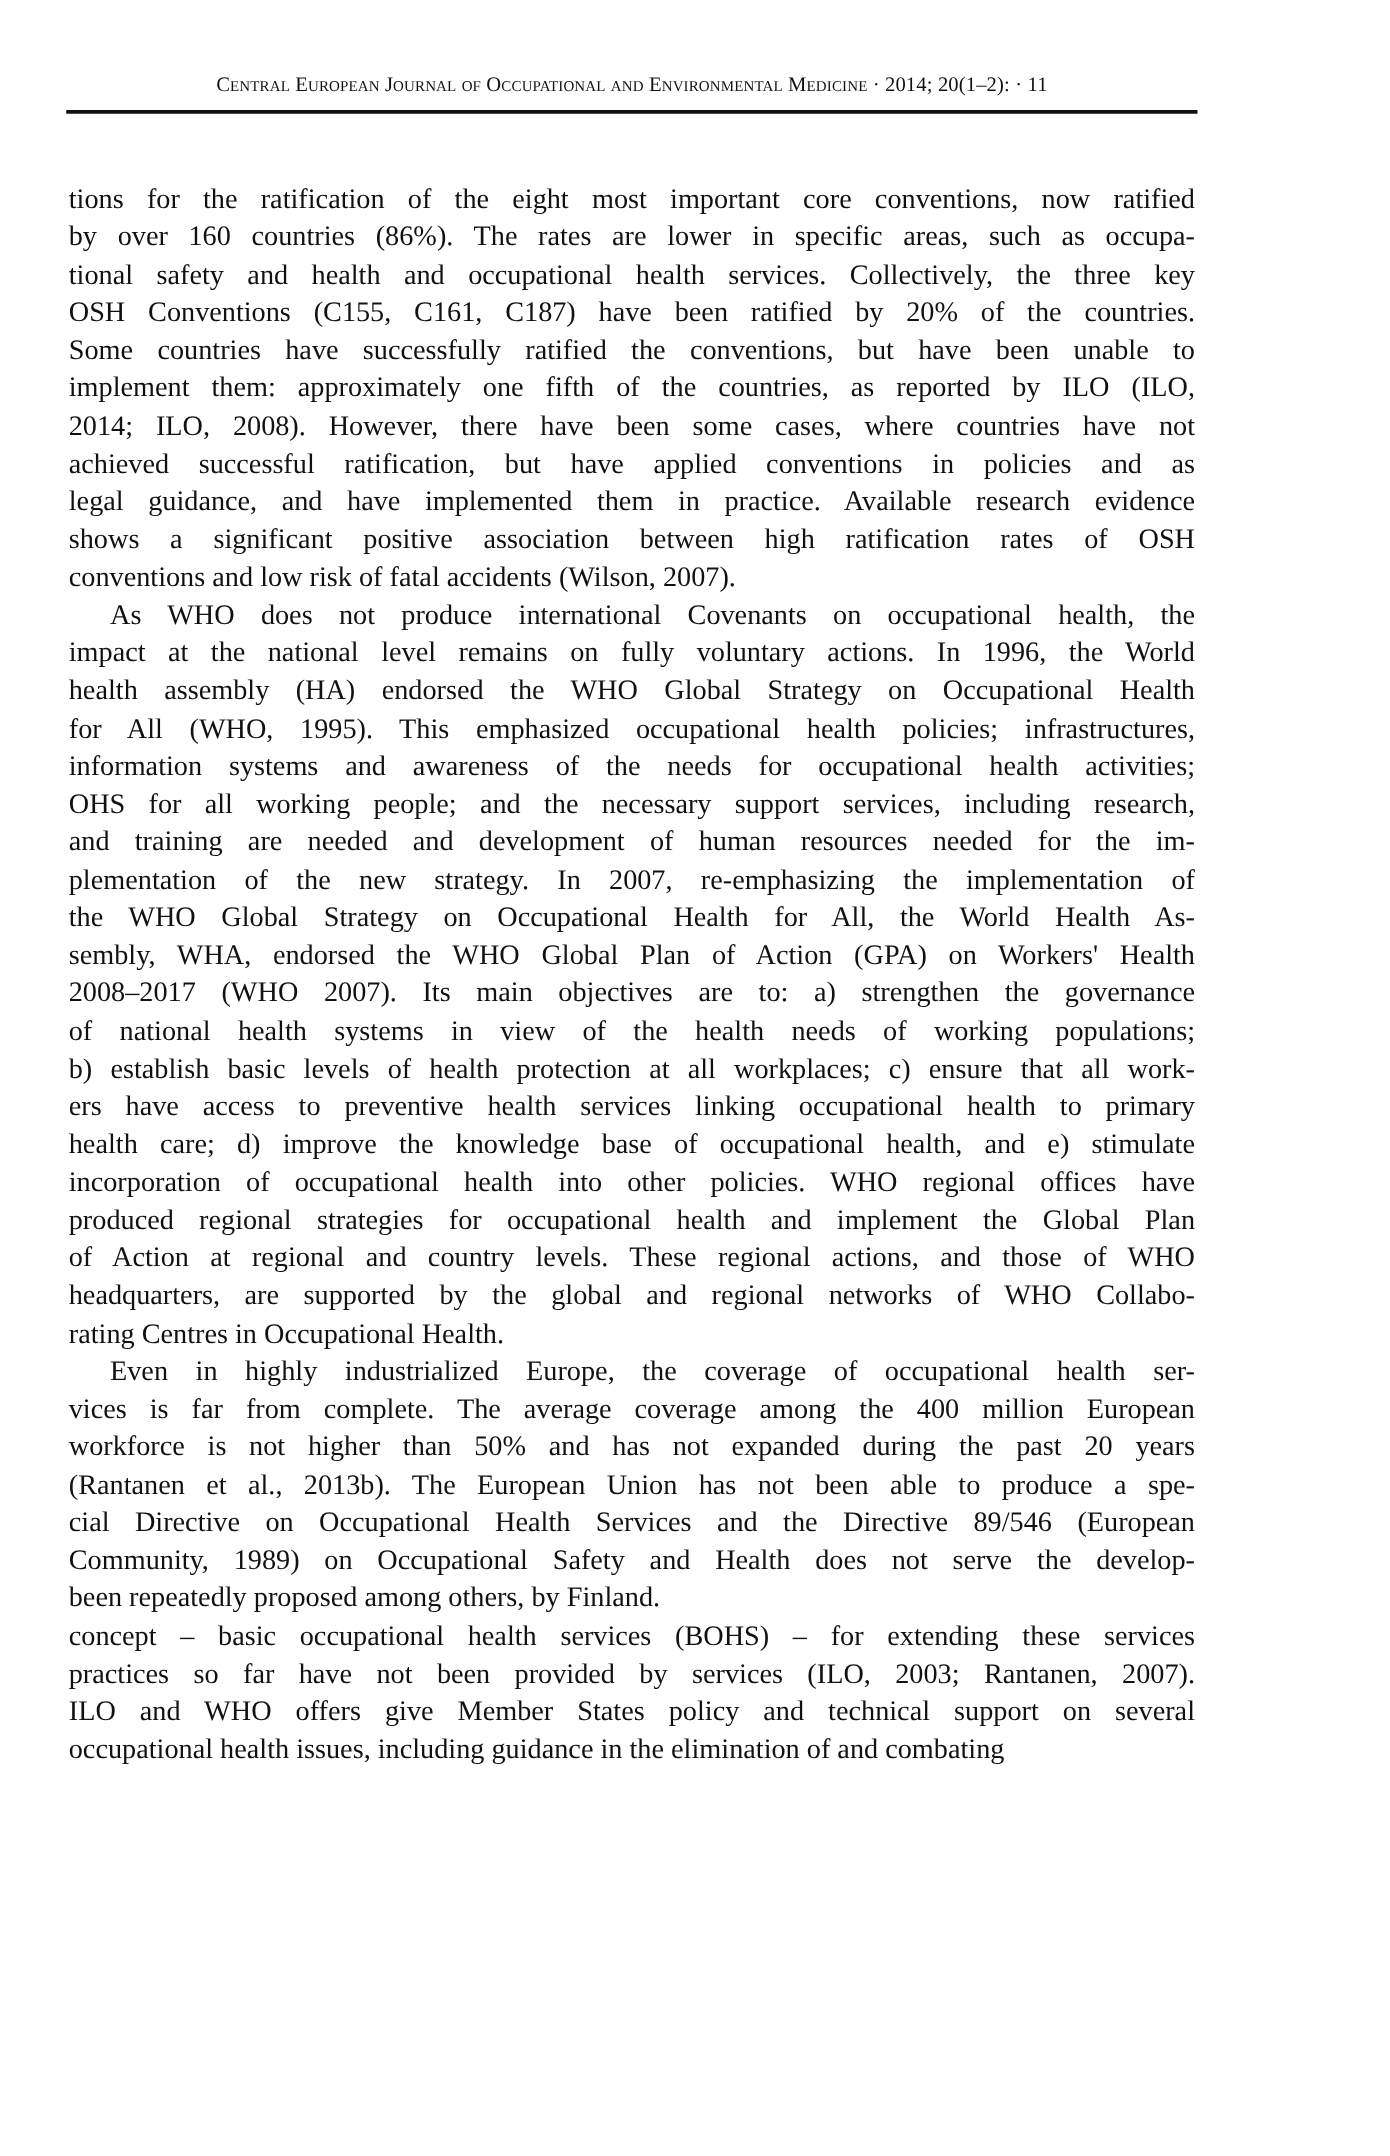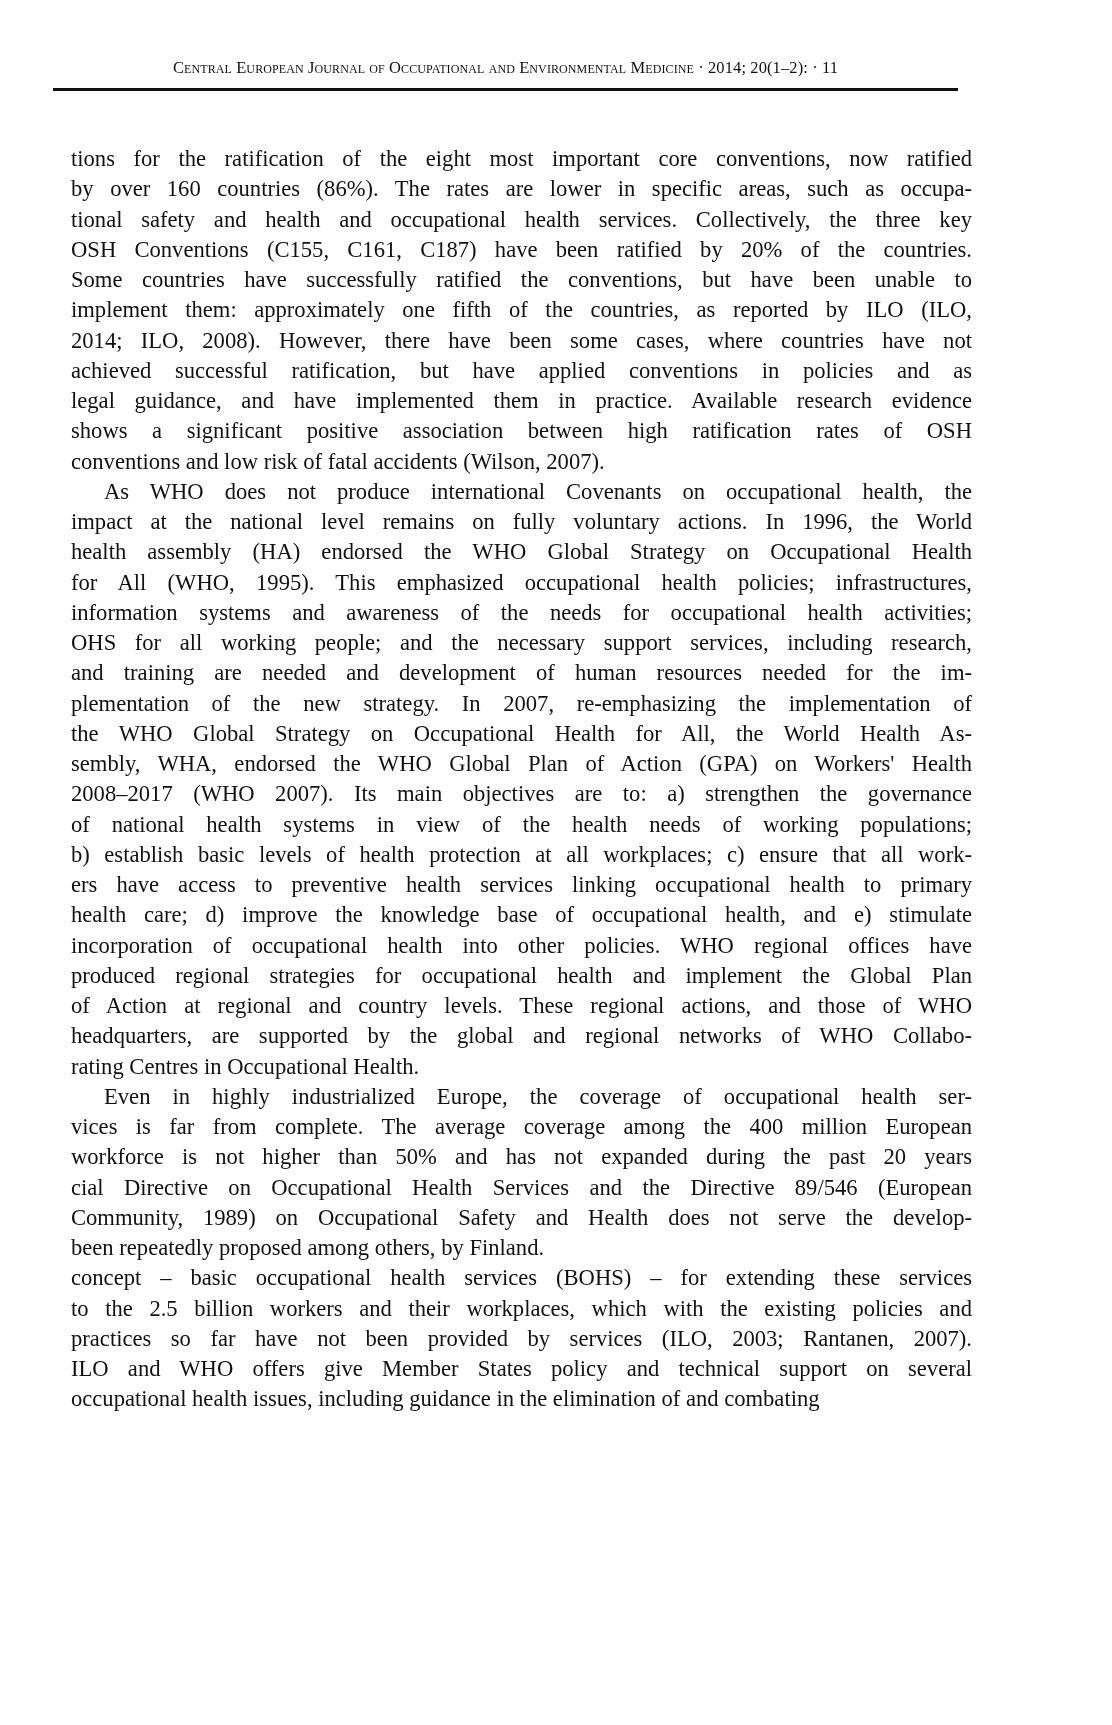--- a/index.html
+++ b/index.html
@@ -8,21 +8,21 @@
   .running-head {
     position:absolute; left:55px; top:58px; width:901px;
     font-family:"Liberation Serif", "DejaVu Serif", serif;
     font-size:16.5px; text-align:center; white-space:nowrap; letter-spacing:0.1px;
   }
   .running-head .sc { font-variant:small-caps; }
   .head-rule {
     position:absolute; left:53px; top:88px; width:905px; height:3px; background:#111;
   }
   .body-text {
-    position:absolute; left:71px; top:144px; width:901px;
+    position:absolute; left:55px; top:144px; width:901px;
     font-family:"Liberation Serif", "DejaVu Serif", serif;
     font-size:22.6px; line-height:30.25px;
   }
   .line {
     display:block; height:30.25px; white-space:nowrap;
     text-align:justify; text-align-last:justify;
   }
   .line.last { text-align-last:left; }
   .line.indent { padding-left:33px; }
 </style>
@@ -69,25 +69,25 @@
         <span class="line">incorporation of occupational health into other policies. WHO regional offices have</span>
         <span class="line">produced regional strategies for occupational health and implement the Global Plan</span>
         <span class="line">of Action at regional and country levels. These regional actions, and those of WHO</span>
         <span class="line">headquarters, are supported by the global and regional networks of WHO Collabo-</span>
         <span class="line last">rating Centres in Occupational Health.</span>
       </div>
       <div>
         <span class="line indent">Even in highly industrialized Europe, the coverage of occupational health ser-</span>
         <span class="line">vices is far from complete. The average coverage among the 400 million European</span>
         <span class="line">workforce is not higher than 50% and has not expanded during the past 20 years</span>
+        <span class="line">(Rantanen et al., 2013b). The European Union has not been able to produce a spe-</span>
         <span class="line">cial Directive on Occupational Health Services and the Directive 89/546 (European</span>
         <span class="line">Community, 1989) on Occupational Safety and Health does not serve the develop-</span>
         <span class="line last">been repeatedly proposed among others, by Finland.</span>
       </div>
       <div>
         <span class="line">concept – basic occupational health services (BOHS) – for extending these services</span>
-        <span class="line">to the 2.5 billion workers and their workplaces, which with the existing policies and</span>
         <span class="line">practices so far have not been provided by services (ILO, 2003; Rantanen, 2007).</span>
         <span class="line">ILO and WHO offers give Member States policy and technical support on several</span>
         <span class="line last">occupational health issues, including guidance in the elimination of and combating</span>
       </div>
     </div>
 </div>
 
 </body></html>

